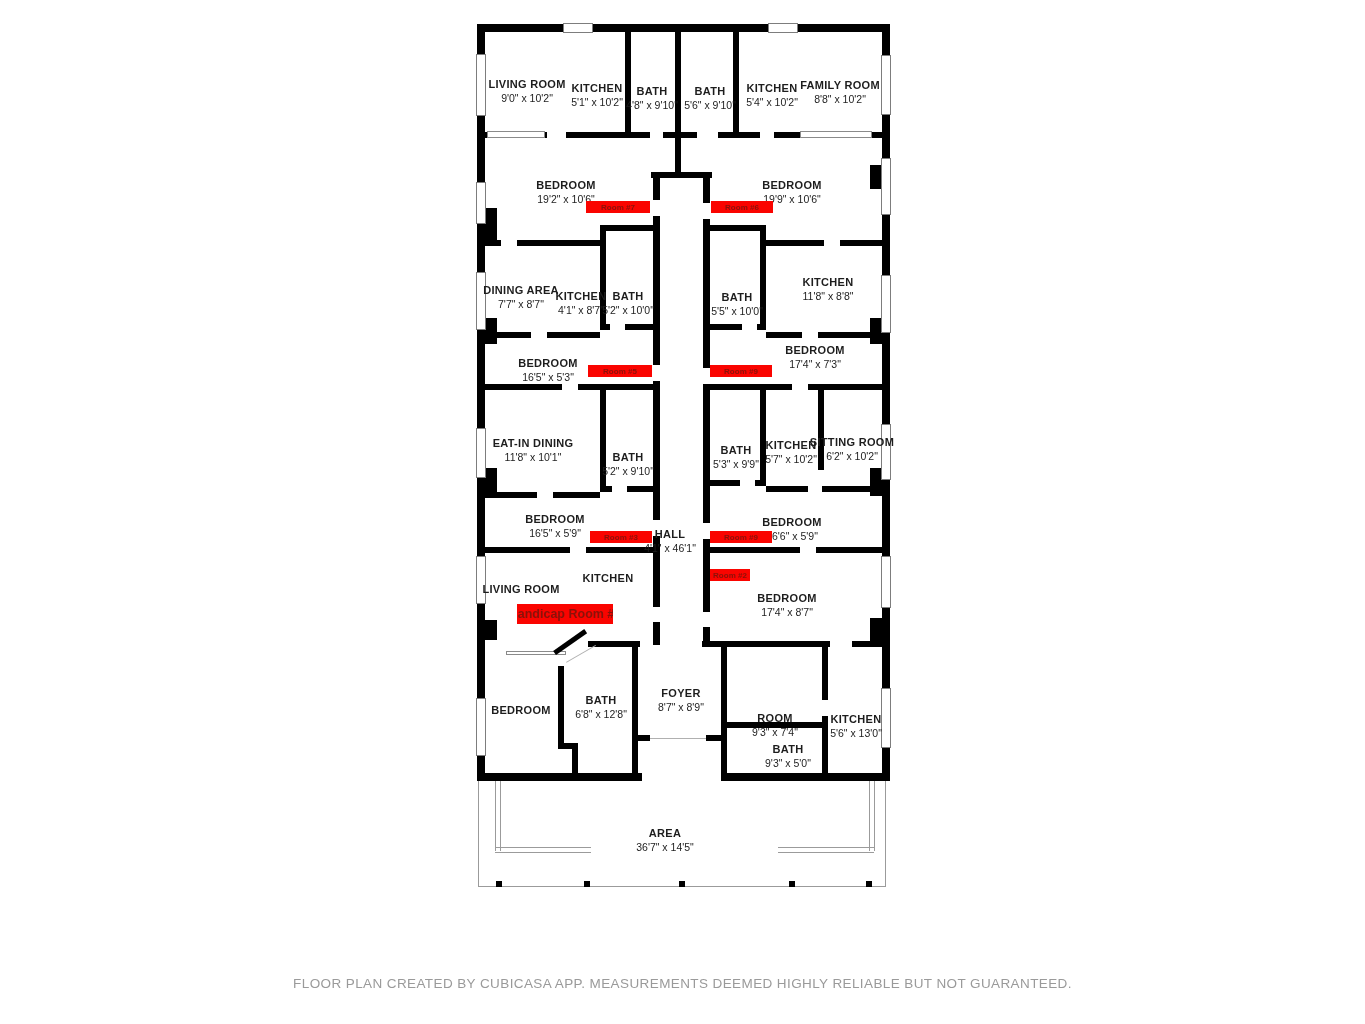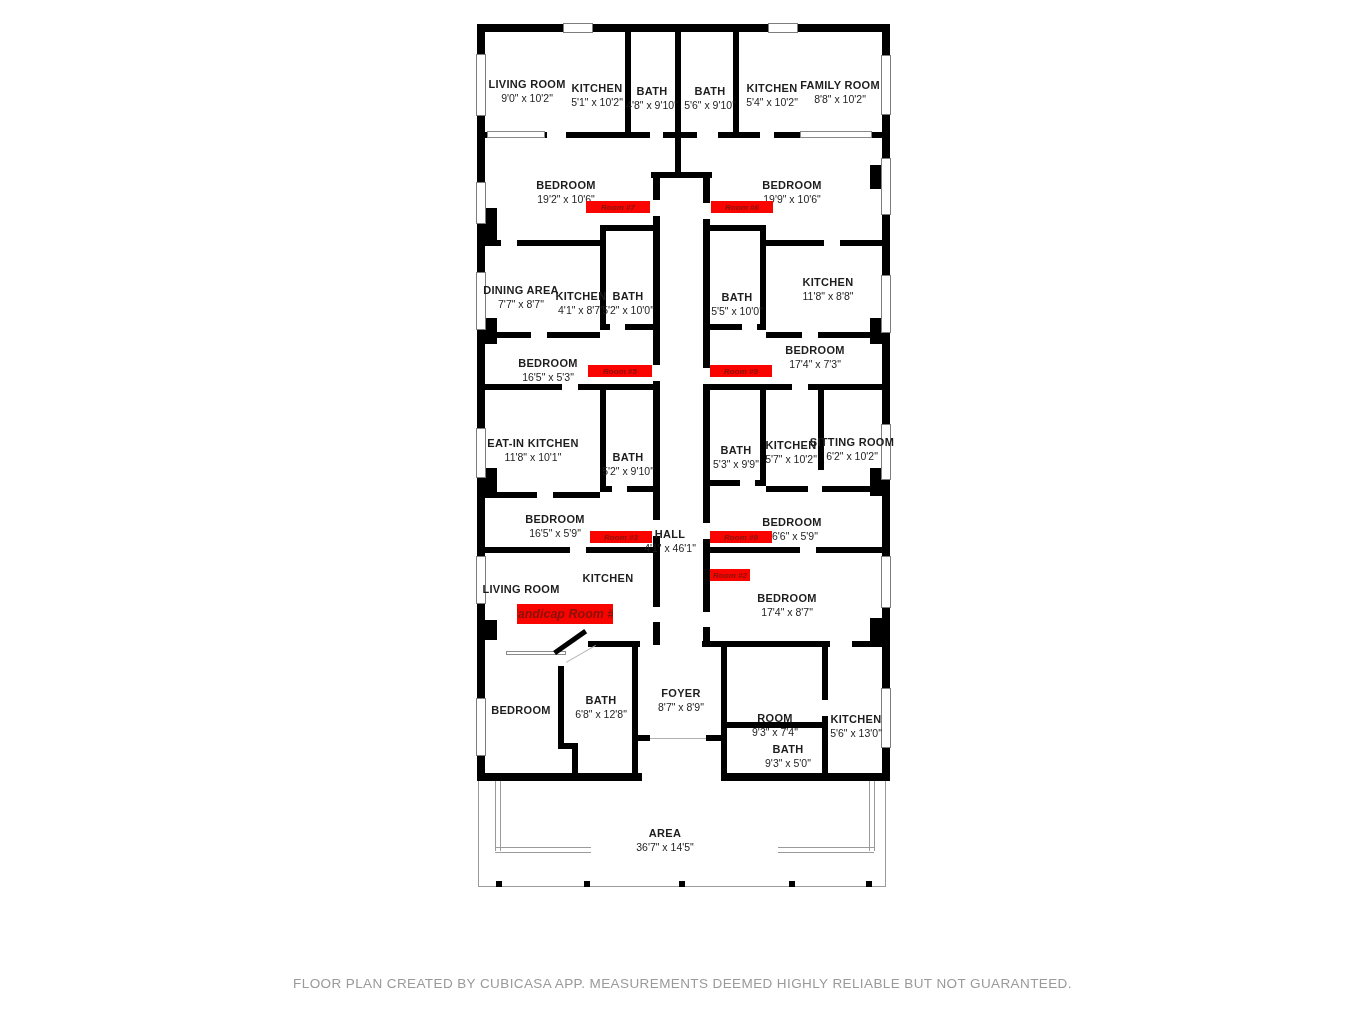--- a/index.html
+++ b/index.html
@@ -11,21 +11,21 @@
   .win {position:absolute;background:#fff;border:1px solid #7d7d7d;box-sizing:border-box;}
   .counter{position:absolute;background:#fff;border:1px solid #8a8a8a;box-sizing:border-box;}
   .pl  {position:absolute;background:#9b9b9b;}
   .dl  {position:absolute;background:#b0b0b0;}
   .post{position:absolute;background:#000;width:6px;height:6px;}
   .room{position:absolute;width:120px;text-align:center;color:#1d1d1d;line-height:1.2;}
   .rn  {font-size:11px;font-weight:bold;letter-spacing:.3px;white-space:nowrap;}
   .rd  {font-size:10.5px;margin-top:1px;white-space:nowrap;}
   .badge{position:absolute;display:flex;align-items:center;justify-content:center;
          background:var(--badge-bg,#fa0400);color:var(--badge-tx,#8a1209);
-         font-size:8px;font-weight:bold;white-space:nowrap;overflow:hidden;font-style:italic;}
+         font-size:8px;font-weight:bold;white-space:nowrap;overflow:hidden;}
   .badge.big{font-size:12.5px;}
   #footer{position:absolute;left:0;top:976px;width:100%;text-align:center;
           color:#9a9a9a;font-size:13.5px;letter-spacing:.4px;}
 </style>
 </head>
 <body>
 
 <div id="stage" style="--badge-bg: #fa0400; --badge-tx: #8a1209;">
   <div>
 
@@ -218,21 +218,21 @@
     </div>
     <div class="room" style="left:488px;top:357px">
       <div class="rn">BEDROOM</div>
       <div class="rd">16'5" x 5'3"</div>
     </div>
     <div class="room" style="left:755px;top:344px">
       <div class="rn">BEDROOM</div>
       <div class="rd">17'4" x 7'3"</div>
     </div>
     <div class="room" style="left:473px;top:437px">
-      <div class="rn">EAT-IN KITCHEN</div>
+      <div class="rn">EAT-IN DINING</div>
       <div class="rd">11'8" x 10'1"</div>
     </div>
     <div class="room" style="left:568px;top:451px">
       <div class="rn">BATH</div>
       <div class="rd">5'2" x 9'10"</div>
     </div>
     <div class="room" style="left:676px;top:444px">
       <div class="rn">BATH</div>
       <div class="rd">5'3" x 9'9"</div>
     </div>

